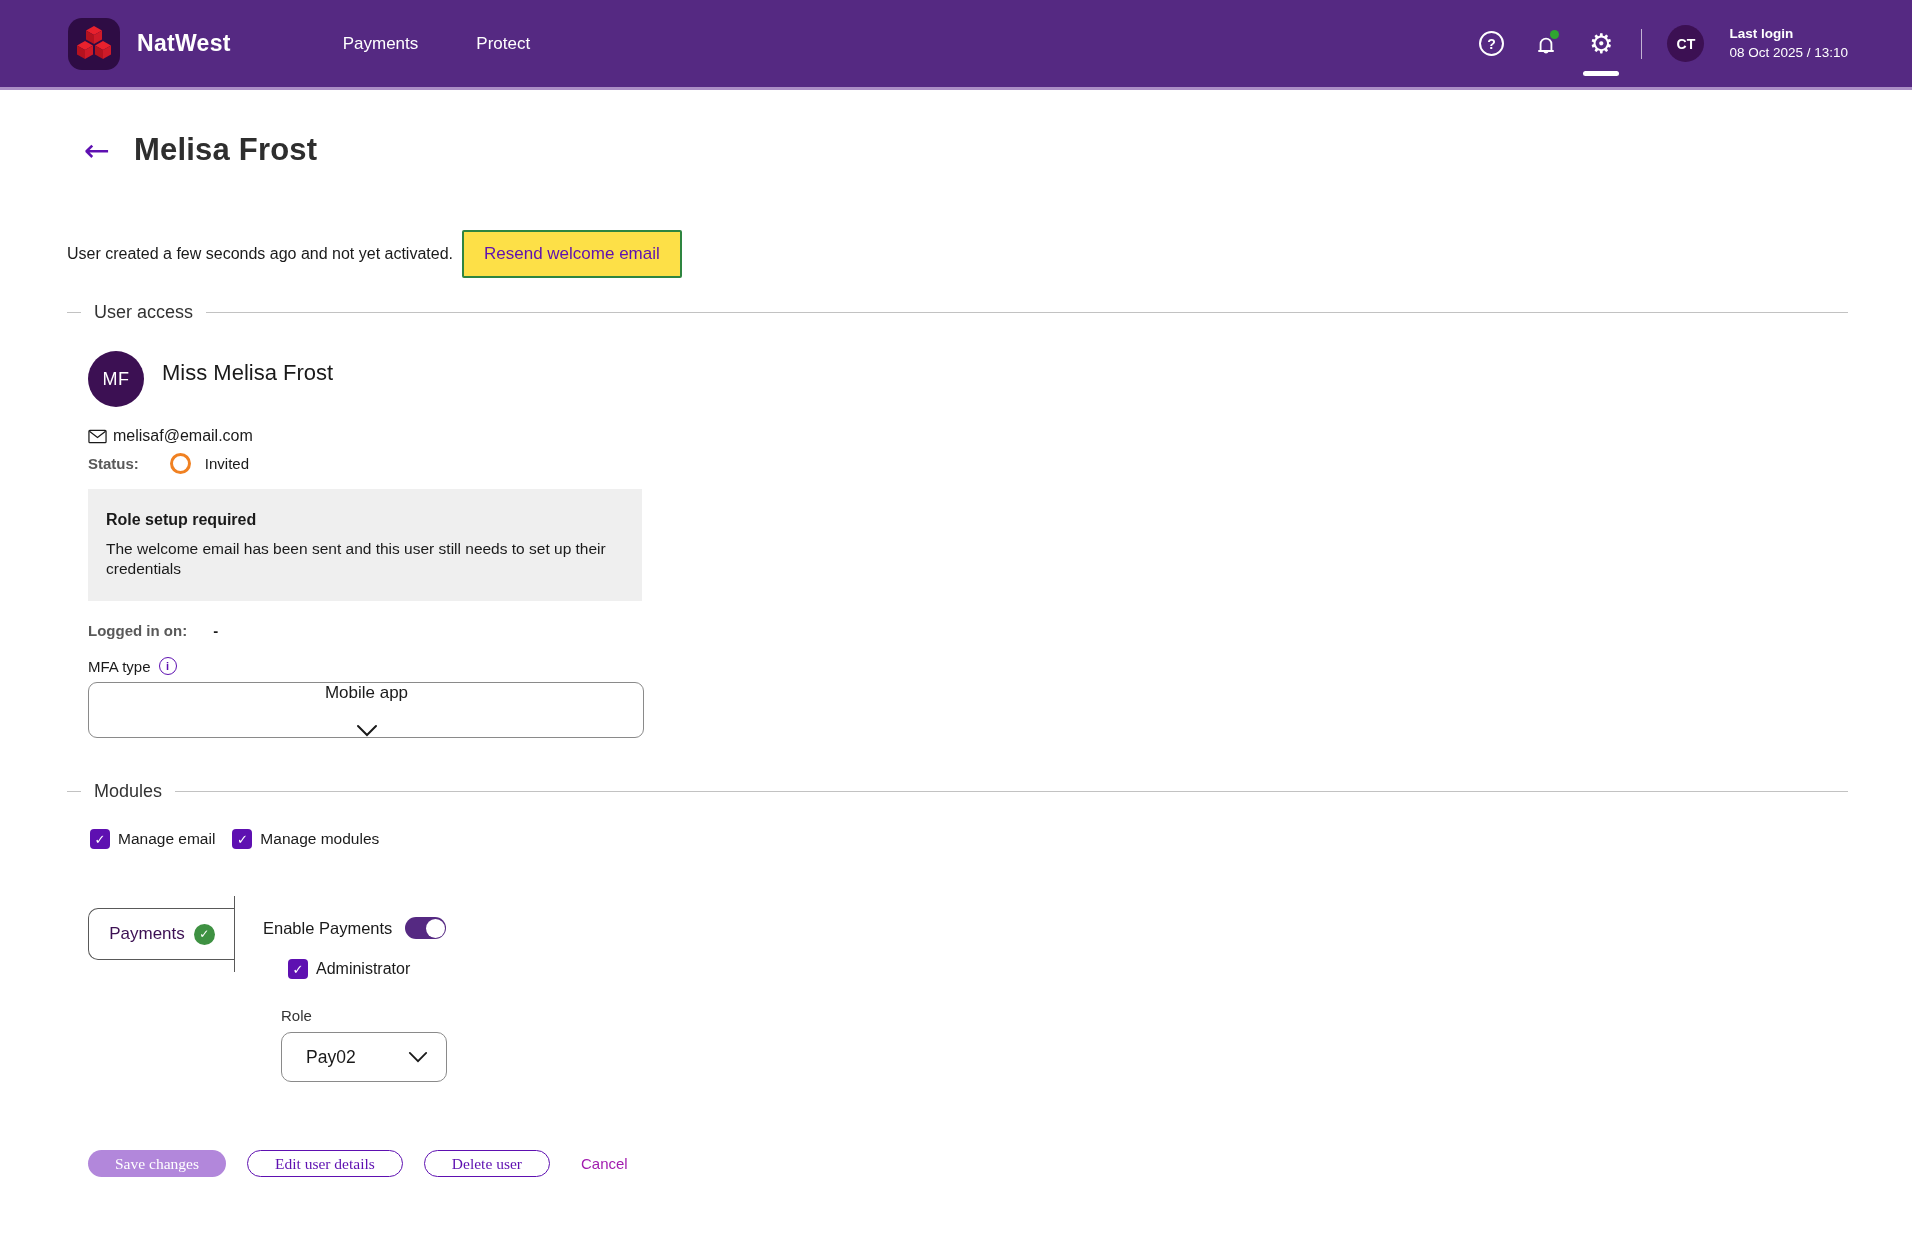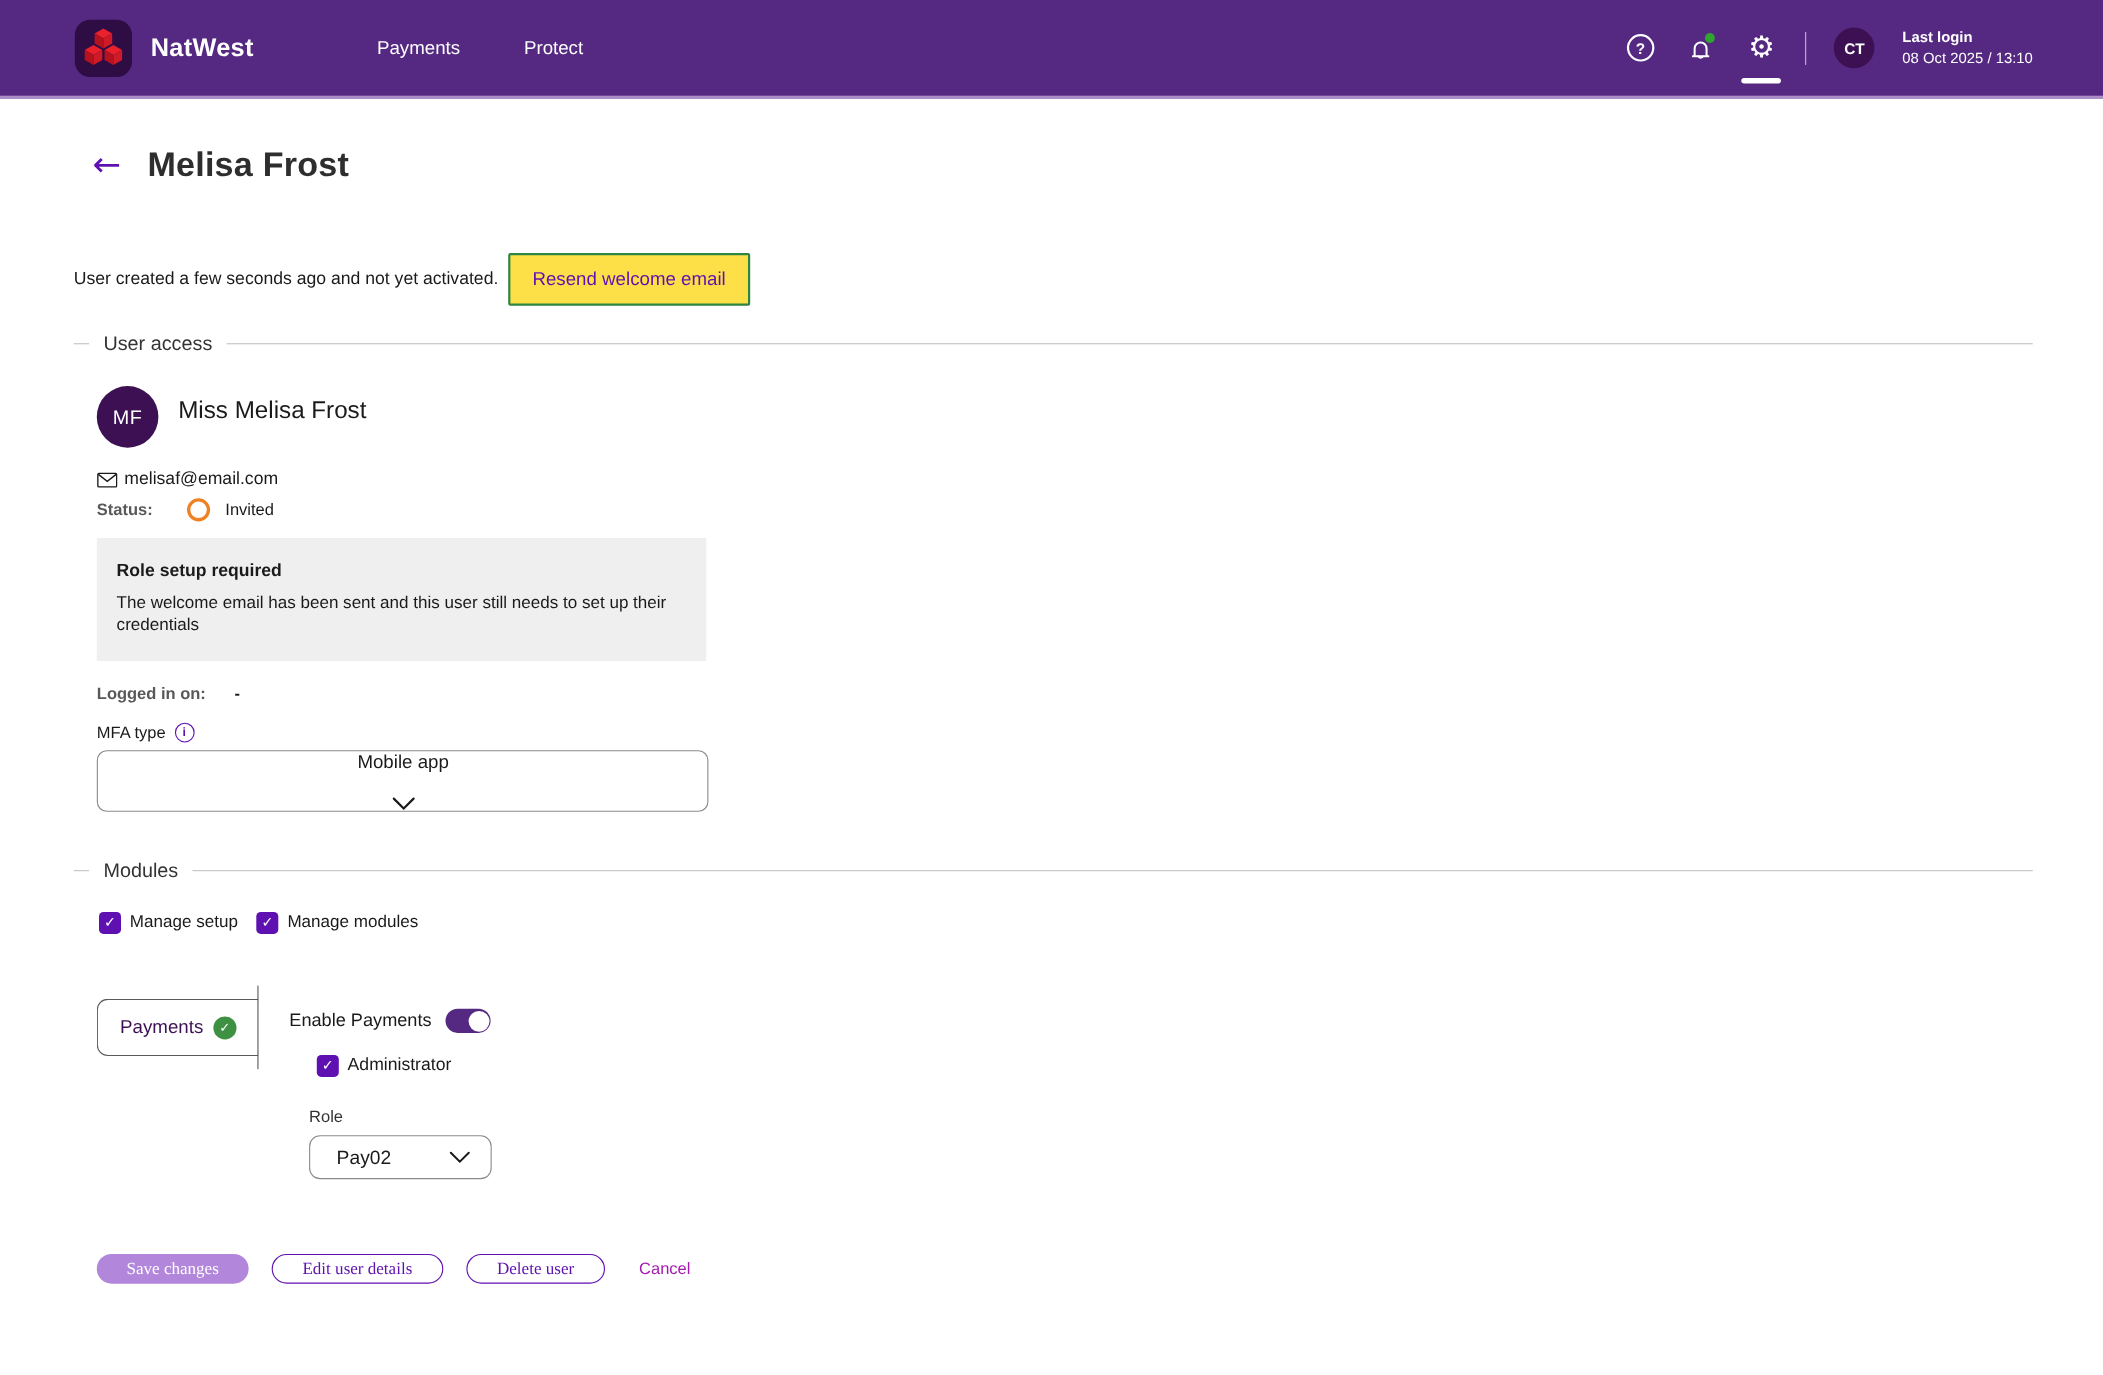--- a/index.html
+++ b/index.html
@@ -87,21 +87,21 @@
     font-size:12px; font-weight:700; display:flex; align-items:center; justify-content:center;
     font-family:"DejaVu Sans",sans-serif; }
   .panel { margin-left:28px; padding-top:21px; }
   .enable-row { display:flex; align-items:center; gap:13px; font-size:16.5px; }
   .toggle { width:41px; height:22px; border-radius:11px; background:#552982; position:relative; cursor:pointer; flex:none; }
   .toggle .knob { position:absolute; right:1.5px; top:1.5px; width:19px; height:19px; border-radius:50%; background:#fff; }
   .admin-row { margin-top:20px; margin-left:25px; }
   .admin-row .cb-group { font-size:16px; }
   .role-block { margin-top:28px; margin-left:18px; }
   .role-label { font-size:15px; color:#333; }
-  .role-select { margin-top:8px; width:166px; height:40px; border:1px solid #8a8a8a; border-radius:10px;
+  .role-select { margin-top:8px; width:166px; height:50px; border:1px solid #8a8a8a; border-radius:10px;
     background:#fff; display:flex; align-items:center; justify-content:space-between;
     padding:0 18px 0 24px; font-size:17.5px; cursor:pointer; }
   
   .actions { display:flex; align-items:center; gap:21px; margin:68px 0 0 88px; }
   .btn { height:27px; border-radius:22px; font-size:15.5px; display:flex; align-items:center;
     padding:0 27px; cursor:pointer; border:none; font-family:Liberation Serif, serif; }
   .btn-save { background:#B287DB; color:#fff; }
   .btn-outline { background:#fff; border:1.5px solid #5E10B1; color:#5E10B1; }
   .cancel-link { margin-left:10px; color:#a21caf; font-size:15px; cursor:pointer; }
 </style>
@@ -208,21 +208,21 @@
   </div>
 </div>
 
 <div class="legend legend-mod">
   <span>Modules</span>
 </div>
 
 <div class="modules-cbs">
   <div class="cb-group">
     <span class="checkbox">✓</span>
-    <span>Manage setup</span>
+    <span>Manage email</span>
   </div>
   <div class="cb-group">
     <span class="checkbox">✓</span>
     <span>Manage modules</span>
   </div>
 </div>
 
 <div class="modules-body">
   <div class="tab-rail">
     <div class="tab">

